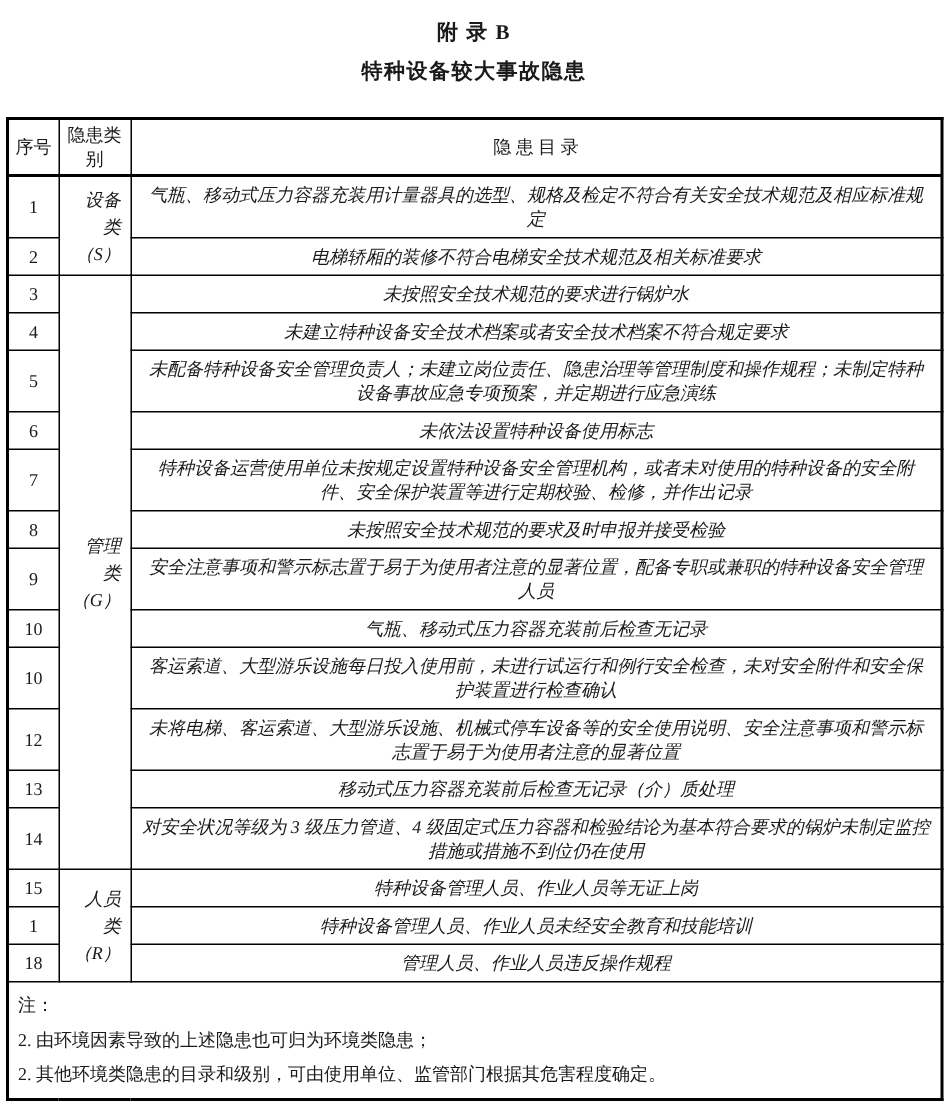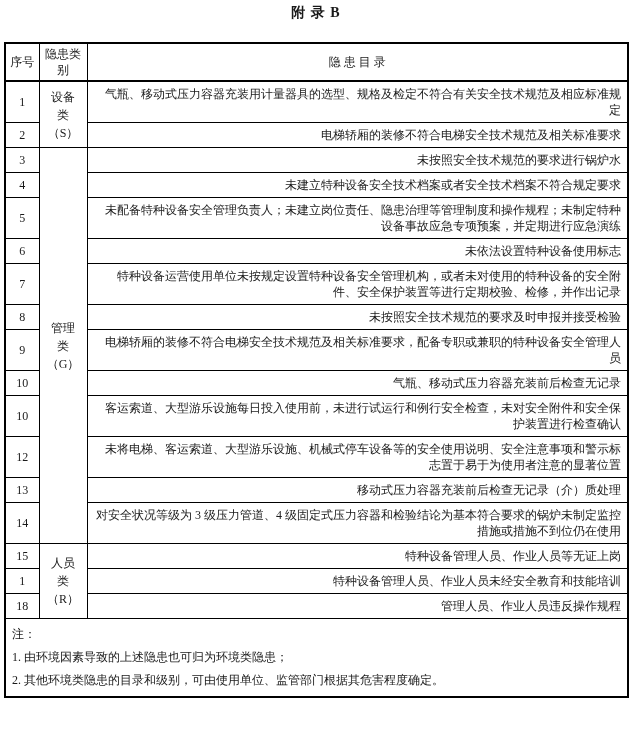--- a/index.html
+++ b/index.html
@@ -11,20 +11,21 @@
     width: 632px;
     height: 739px;
     background: #ffffff;
     font-family: "Liberation Serif", "DejaVu Serif", serif;
     color: #1a1a1a;
     overflow: hidden;
     box-sizing: border-box;
   }
   .title-block {
     text-align: center;
+    padding-top: 10px;
   }
   .title-line {
     font-weight: bold;
     font-size: 14px;
     line-height: 26px;
     letter-spacing: 1px;
   }
   .appendix-table {
     border-collapse: collapse;
     table-layout: fixed;
@@ -39,22 +40,22 @@
     line-height: 16px;
     padding: 4px 6px;
     vertical-align: middle;
     box-sizing: border-box;
     word-break: break-all;
   }
   .col-no    { width: 34px; }
   .col-cat   { width: 48px; }
   .col-text  { width: 541px; }
   .cell-no   { text-align: center; }
-  .cell-cat  { text-align: center; }
-  .cell-text { text-align: right; padding-left: 9px; padding-right: 8px; }
+  .cell-cat  { text-align: right; font-style: italic; }
+  .cell-text { text-align: center; padding-left: 9px; padding-right: 8px; font-style: italic; }
   .header-row th {
     border-bottom: 2px solid #000000;
     text-align: center;
     height: 27px;
     padding: 2px 4px;
   }
   .cat-line { display: block; line-height: 18px; }
   .note-cell {
     border-top: 2px solid #000000;
     padding: 4px 6px 6px 18px;
@@ -65,20 +66,21 @@
     font-size: 12px;
   }
 </style>
 </head>
 <body>
 
 <div class="page">
 
   <div class="title-block">
     <div class="title-line">附  录  B</div>
+    <div class="title-line">特种设备较大事故隐患</div>
   </div>
 
   <table class="appendix-table">
     <colgroup>
       <col class="col-no">
       <col class="col-cat">
       <col class="col-text">
     </colgroup>
     <tbody>
       <tr class="header-row">
@@ -123,21 +125,21 @@
       <tr>
         <td class="cell-no">7</td>
         <td class="cell-text">特种设备运营使用单位未按规定设置特种设备安全管理机构，或者未对使用的特种设备的安全附件、安全保护装置等进行定期校验、检修，并作出记录</td>
       </tr>
       <tr>
         <td class="cell-no">8</td>
         <td class="cell-text">未按照安全技术规范的要求及时申报并接受检验</td>
       </tr>
       <tr>
         <td class="cell-no">9</td>
-        <td class="cell-text">电梯轿厢的装修不符合电梯安全技术规范及相关标准要求，配备专职或兼职的特种设备安全管理人员</td>
+        <td class="cell-text">安全注意事项和警示标志置于易于为使用者注意的显著位置，配备专职或兼职的特种设备安全管理人员</td>
       </tr>
       <tr>
         <td class="cell-no">10</td>
         <td class="cell-text">气瓶、移动式压力容器充装前后检查无记录</td>
       </tr>
       <tr>
         <td class="cell-no">10</td>
         <td class="cell-text">客运索道、大型游乐设施每日投入使用前，未进行试运行和例行安全检查，未对安全附件和安全保护装置进行检查确认</td>
       </tr>
       <tr>
@@ -166,20 +168,20 @@
         <td class="cell-text">特种设备管理人员、作业人员未经安全教育和技能培训</td>
       </tr>
       <tr>
         <td class="cell-no">18</td>
         <td class="cell-text">管理人员、作业人员违反操作规程</td>
       </tr>
 
       <tr>
         <td class="note-cell" colspan="3">
           <div class="note-line">注：</div>
-          <div class="note-line">1. 由环境因素导致的上述隐患也可归为环境类隐患；</div>
+          <div class="note-line">2. 由环境因素导致的上述隐患也可归为环境类隐患；</div>
           <div class="note-line">2. 其他环境类隐患的目录和级别，可由使用单位、监管部门根据其危害程度确定。</div>
         </td>
       </tr>
     </tbody>
   </table>
 
 </div>
 
 </body></html>

